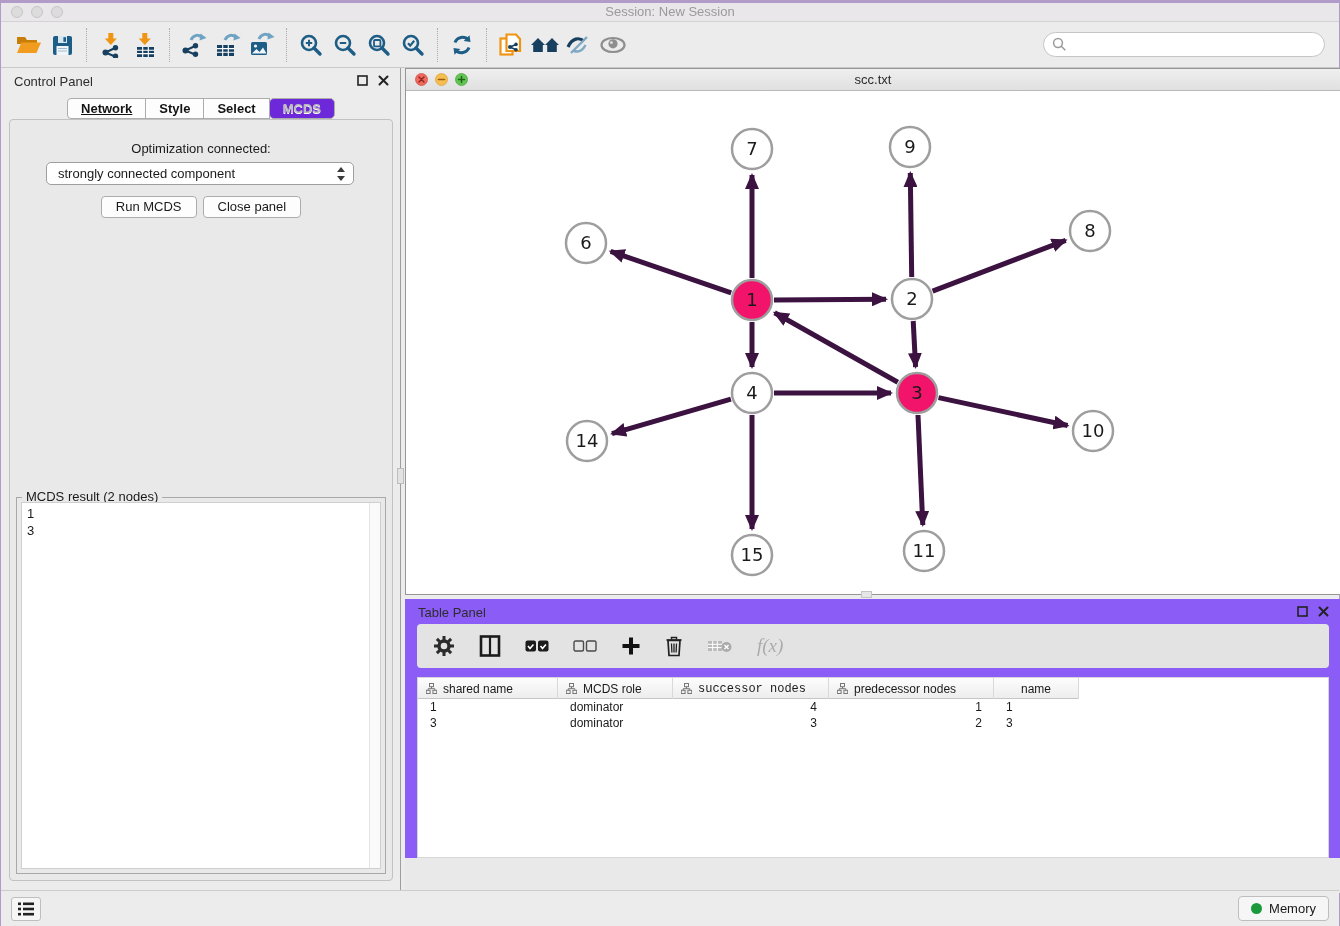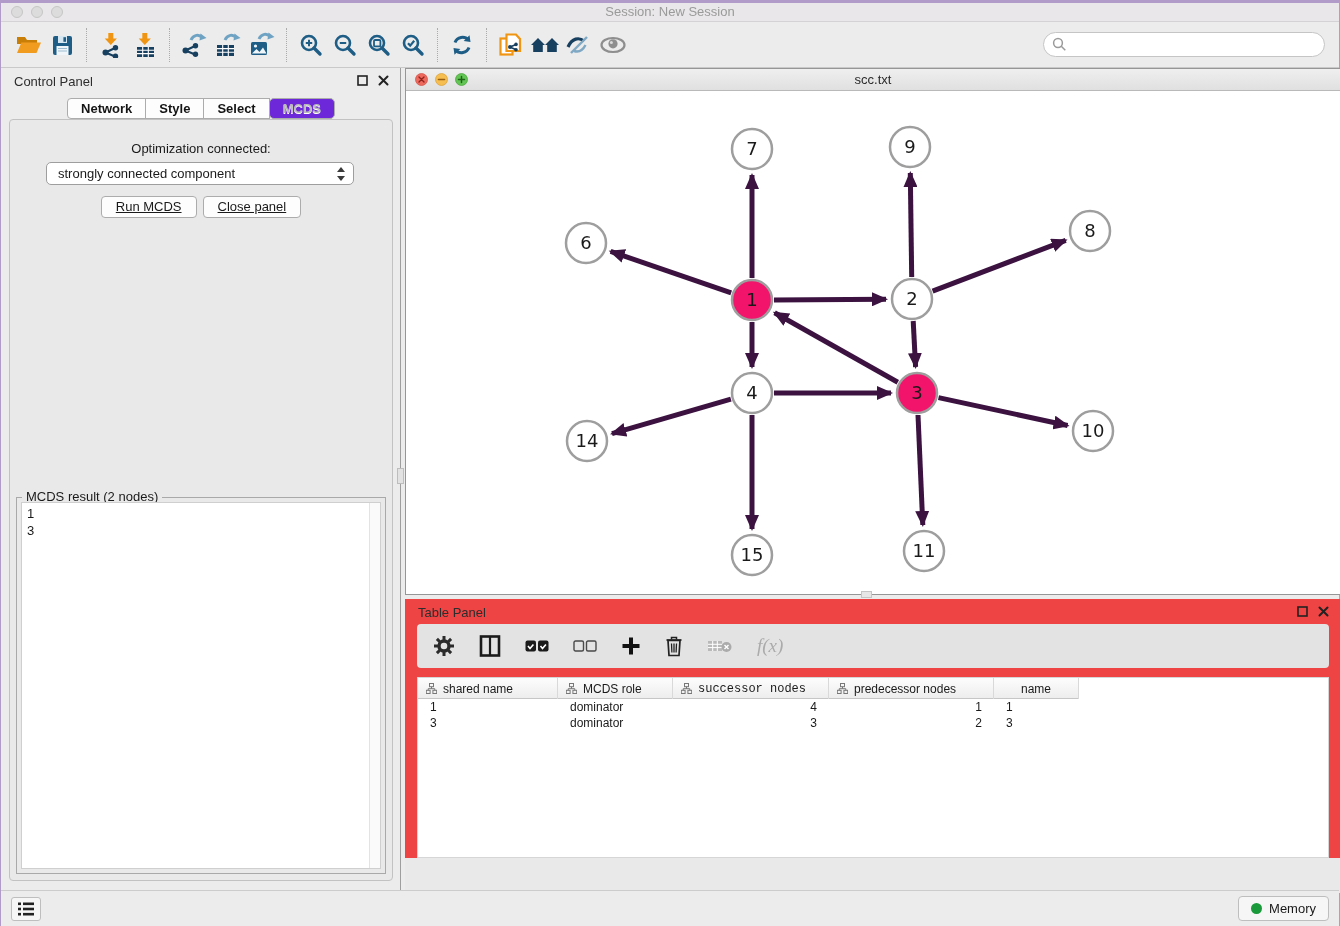--- a/index.html
+++ b/index.html
@@ -26,29 +26,29 @@
   #search-wrap svg { position:absolute; left:9px; top:5px; }
 
   
   #control-panel { position:absolute; left:0; top:65px; width:400px; height:825px; background:#ECECEC; }
   .panel-head { position:relative; height:26px; }
   .panel-head .ptitle { position:absolute; left:13px; top:6px; font-size:13px; color:#2d2d2d; }
   .panel-head .picons { position:absolute; right:12px; top:7px; display:flex; gap:10px; }
   #cp-tabs { position:absolute; left:0; top:30px; width:100%; display:flex; justify-content:center; }
   .cp-tab { height:21px; line-height:20px; padding:0 13px; font-size:13px; font-weight:600;
     background:#FDFDFD; border:1px solid #ACACAC; margin-left:-1px; color:#141414; cursor:pointer; }
-  .cp-tab:first-child { border-radius:4px 0 0 4px; margin-left:0; }
+  .cp-tab:first-child { border-radius:4px 0 0 4px; margin-left:0;text-decoration:underline; }
   .cp-tab.active { background:#6d28d9; color:#B9B9B9; text-shadow:0 1px 0 #fff; border-radius:5px; }
   #cp-box { position:absolute; left:8px; right:8px; top:51px; bottom:12px; background:#E9E9E9;
     border:1px solid #C2C2C2; border-radius:4px; }
   #opt-label { position:absolute; top:21px; width:100%; text-align:center; font-size:13px; }
   #cp-select { position:absolute; left:36px; right:38px; top:42px; height:23px; background:#fff;
     border:1px solid #9E9E9E; border-radius:5px; font-size:13px; line-height:21px; padding:0 24px 0 11px; cursor:pointer; }
   #cp-select .stepper { position:absolute; right:7px; top:3px; }
-  #cp-buttons { position:absolute; top:76px; width:100%; display:flex; justify-content:center; gap:6px;text-decoration:underline; }
+  #cp-buttons { position:absolute; top:76px; width:100%; display:flex; justify-content:center; gap:6px; }
   .aq-btn { height:22px; padding:0 14px; background:#FDFDFD; border:1px solid #ACACAC; border-radius:4px;
     font-size:13px; line-height:20px; cursor:pointer; }
   #mcds-group { position:absolute; left:6px; right:6px; top:377px; bottom:6px; border:1px solid #A9A9A9; }
   #mcds-group .legend { position:absolute; top:-9px; left:5px; background:#E9E9E9; padding:0 4px; font-size:13px; }
   #mcds-list { position:absolute; inset:4px; background:#fff; border:1px solid #CFCFCF; padding:2px 5px;
     font-size:13px; line-height:17px; overflow:hidden; }
   #mcds-scroll { position:absolute; top:5px; bottom:5px; right:5px; width:11px; background:#FAFAFA;
     border-left:1px solid #E3E3E3; }
 
   
@@ -63,21 +63,21 @@
   #network-window { position:absolute; left:404px; top:65px; width:936px; height:527px;
     border:1px solid #969696; background:#fff; }
   #nw-titlebar { height:22px; background:linear-gradient(#EFEFEF,#E0E0E0); border-bottom:1px solid #B9B9B9; position:relative; }
   #nw-titlebar .lights { position:absolute; left:9px; top:4px; display:flex; gap:7px; }
   #nw-titlebar .title { text-align:center; font-size:13px; line-height:21px; color:#2b2b2b; }
   #canvas { position:absolute; left:0; top:22px; right:0; bottom:0; background:#fff; }
   #graph-svg { display:block; }
   #graph-svg text { font-family:"DejaVu Sans", sans-serif; }
 
   
-  #table-panel { position:absolute; left:404px; top:596px; width:936px; height:294px; background:#ef4444; }
+  #table-panel { position:absolute; left:404px; top:596px; width:936px; height:294px; background:#8b5cf6; }
   #tp-toolbar { position:absolute; left:12px; right:12px; top:25px; height:44px; background:#E3E3E3;
     border-radius:4px; display:flex; align-items:center; gap:24px; padding:0 16px; }
   .tp-btn { display:flex; align-items:center; justify-content:center; cursor:pointer; }
   #fx { font-family:"Liberation Serif", serif; font-style:italic; font-size:19px; color:#ABABAB; }
   #t-wrap { position:absolute; left:12px; right:12px; top:78px; height:181px; background:#fff;
     border:1px solid #D6D6D6; overflow:hidden; }
   #t-head { display:inline-flex; height:21px; border-bottom:1px solid #C6C6C6;
     background:linear-gradient(#FDFDFD,#EDEDED); }
   .th { display:inline-flex; align-items:center; gap:6px; padding:0 8px; font-size:12px;
     border-right:1px solid #D9D9D9; height:21px; cursor:pointer; }

